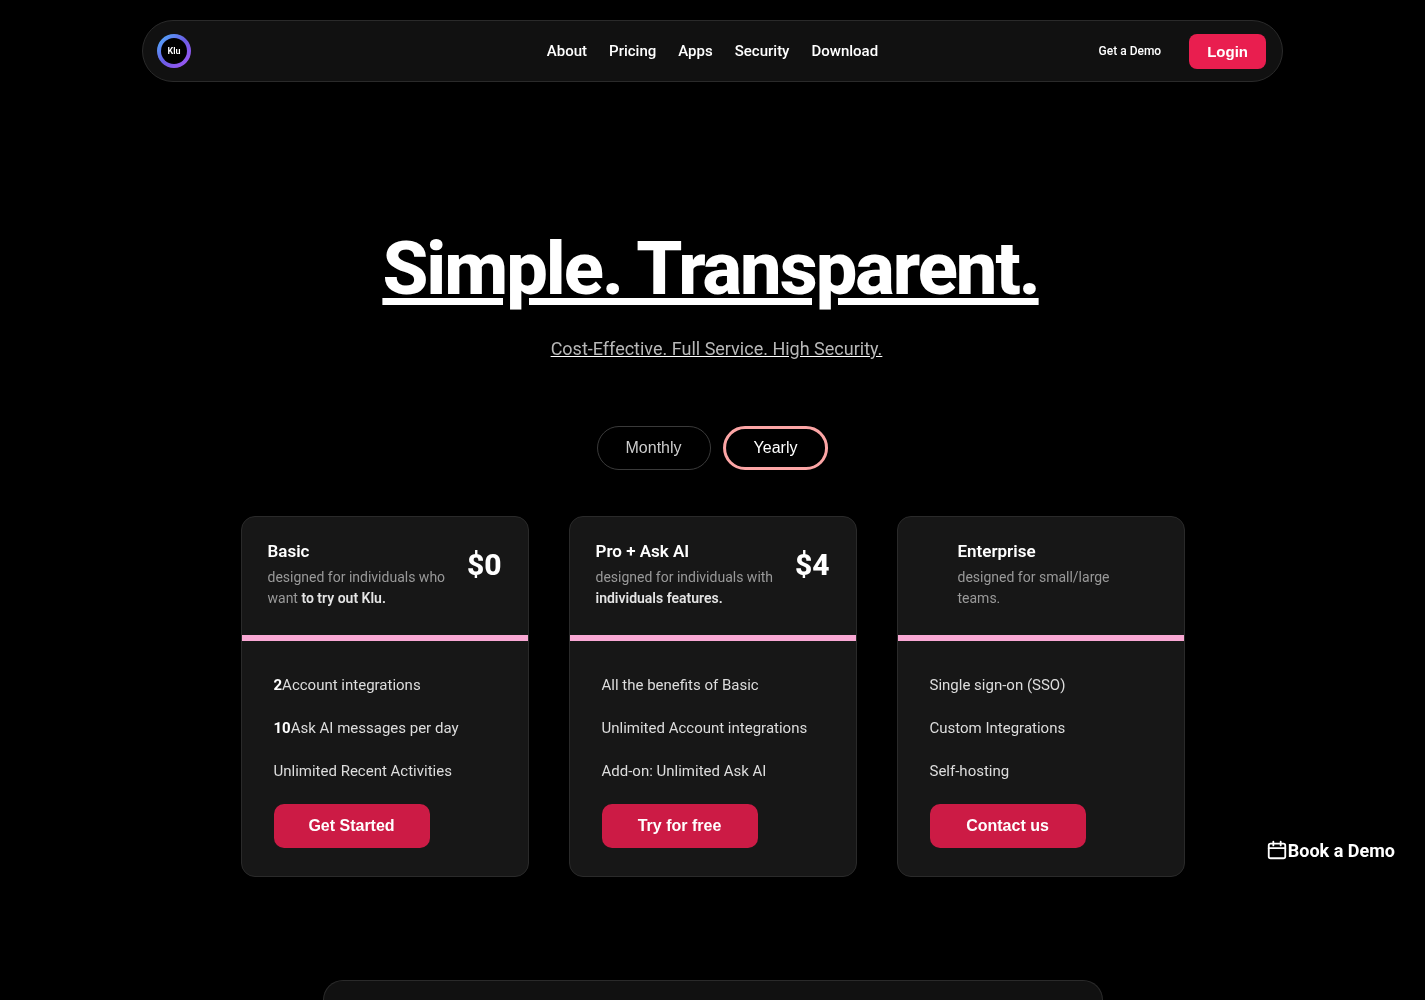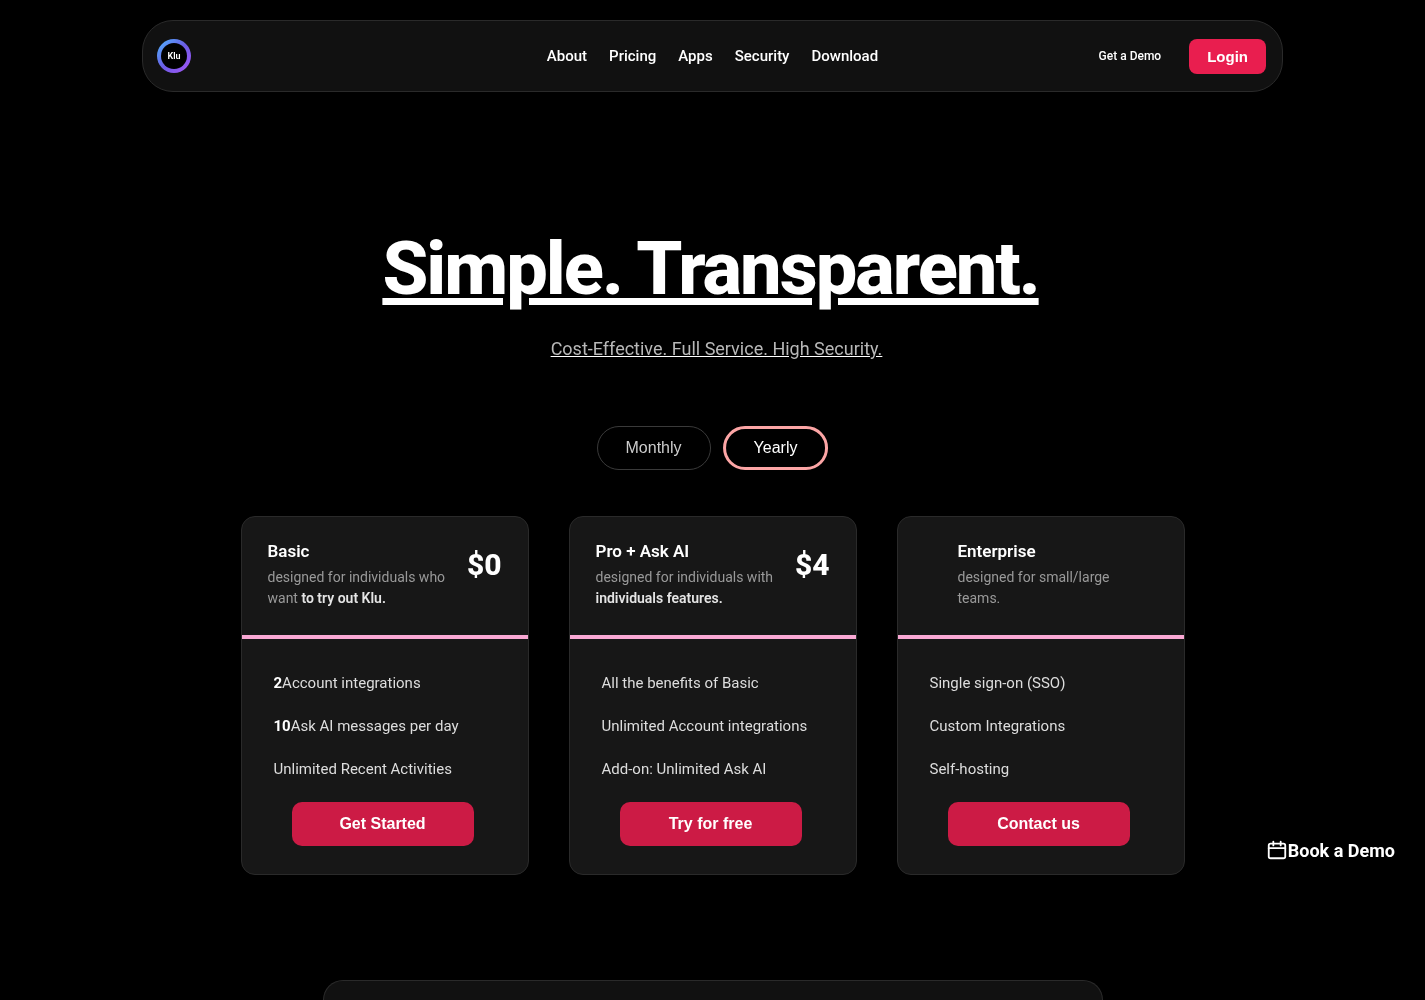--- a/index.html
+++ b/index.html
@@ -16,21 +16,21 @@
   height: 1000px;
   overflow: hidden;
   position: relative;
 }
 
 .navbar {
   position: absolute;
   top: 20px;
   left: 142px;
   right: 142px;
-  height: 72px;
+  height: 62px;
   background: #111;
   border: 1px solid #2a2a2a;
   border-radius: 31px;
   display: flex;
   align-items: center;
   padding: 0 16px 0 14px;
 }
 
 .logo {
   width: 34px;
@@ -164,21 +164,21 @@
   border: 1px solid #2a2a2a;
   border-radius: 14px;
   overflow: hidden;
 }
 
 .plan-header {
   padding: 24px 26px 26px 26px;
   display: flex;
   justify-content: space-between;
   align-items: flex-start;
-  border-bottom: 4px solid #f9a8d4;
+  border-bottom: 6px solid #f9a8d4;
 }
 
 .plan-header-left {
   flex: 1;
 }
 
 .plan-name {
   font-size: 17px;
   font-weight: 600;
   color: #fff;
@@ -217,32 +217,32 @@
   padding-left: 6px;
 }
 
 .feature strong {
   font-weight: 700;
   color: #fff;
 }
 
 .plan-cta {
   display: block;
-  width: 182px;
+  width: 156px;
   margin-top: 8px;
   background: #cc1b45;
   color: #fff;
   border: none;
   padding: 13px 0;
   border-radius: 10px;
   font-size: 16px;
   font-weight: 600;
   cursor: pointer;
   text-align: center;
-  margin-left: 24px;
+  margin-left: 6px;
 }
 
 .book-demo-fab {
   position: absolute;
   bottom: 139px;
   right: 30px;
   display: flex;
   align-items: center;
   cursor: pointer;
 }

